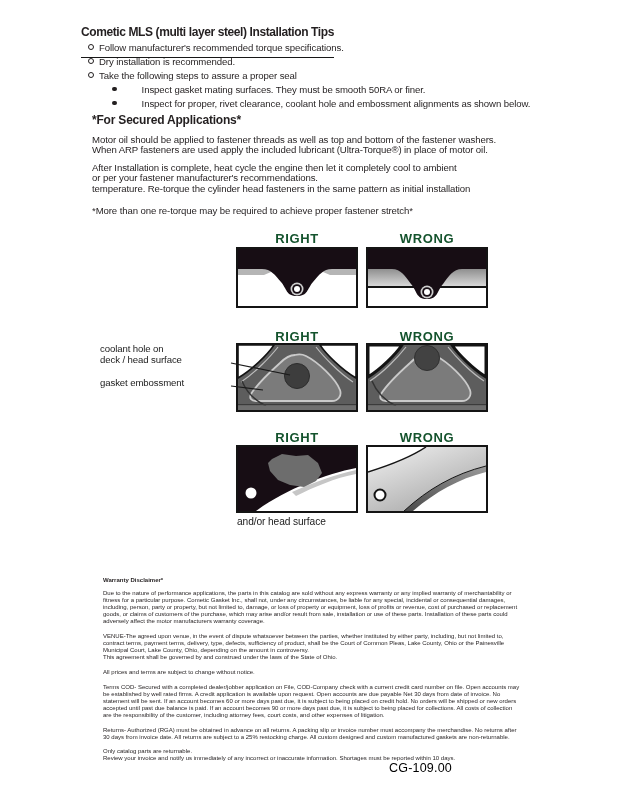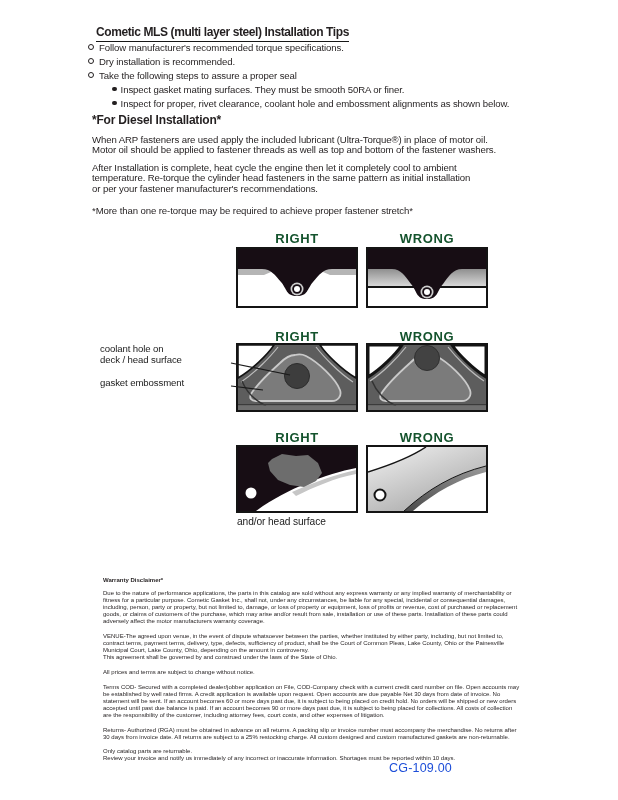--- a/index.html
+++ b/index.html
@@ -1,41 +1,41 @@
 <!DOCTYPE html>
 <html><head>
 <meta charset="utf-8">
 <style>
   html,body{margin:0;padding:0;background:#e8e8e8;}
   .page{position:relative;width:618px;height:800px;background:#ffffff;overflow:hidden;
         font-family:"Liberation Sans","DejaVu Sans",sans-serif;color:#231f20;}
   .abs{position:absolute;}
-  .title{left:96px;top:25px;font-size:12px;font-weight:bold;letter-spacing:-0.4px;
-         border-bottom:1.6px solid #171717;padding-bottom:2px;white-space:nowrap;}
+  .title{left:81px;top:25px;font-size:12px;font-weight:bold;letter-spacing:-0.4px;
+         border-bottom:1.6px solid #171717;padding-bottom:18px;white-space:nowrap;}
   .tips{left:88px;top:40px;font-size:9.6px;letter-spacing:-0.1px;}
   .tip-row{display:flex;align-items:center;height:14px;white-space:nowrap;}
-  .tip-row.sub{margin-left:24px;}
+  .tip-row.sub{margin-left:24px;gap:21px;}
   .marker-o{width:4px;height:4px;border:1.1px solid #231f20;border-radius:50%;margin-right:5px;flex:0 0 auto;}
   .marker-b{width:4.6px;height:4.6px;background:#231f20;border-radius:50%;margin-right:4px;flex:0 0 auto;}
   .diesel{left:92px;top:115px;font-size:9.6px;letter-spacing:-0.1px;line-height:10.6px;}
   .diesel .hd{font-size:12px;font-weight:bold;letter-spacing:-0.2px;margin-bottom:9px;}
   .diesel .para{margin-bottom:7px;}
   .diesel .para div{white-space:nowrap;}
   .diesel .note{margin-top:11px;white-space:nowrap;}
   .dg-label{width:122px;text-align:center;font-size:13px;font-weight:600;letter-spacing:0.6px;color:#14532d;}
   .panel{width:122px;border:2px solid #141414;background:#fff;box-sizing:border-box;line-height:0;}
   .caption{font-size:10.2px;letter-spacing:-0.1px;color:#1b1b1b;white-space:nowrap;line-height:11.5px;}
   .annot{left:100px;top:343px;width:128px;text-align:left;font-size:9.6px;line-height:11px;
          letter-spacing:-0.1px;color:#1b1b1b;}
   .annot .gap{margin-top:12px;}
   .warranty{left:103px;top:577px;width:436px;font-size:6px;line-height:7.1px;letter-spacing:0;color:#2a2627;}
   .warranty .whd{font-weight:bold;margin-bottom:6px;}
   .warranty .wp{margin-bottom:7.5px;}
   .warranty .wp div{white-space:nowrap;}
-  .footer-code{left:389px;top:761px;font-size:12.5px;letter-spacing:0.2px;color:#1d4ed8;}
+  .footer-code{left:389px;top:761px;font-size:12.5px;letter-spacing:0.2px;color:#000000;}
   svg{display:block;}
 </style>
 </head>
 <body>
 
 <div class="page">
 
   <div class="abs title">Cometic MLS (multi layer steel) Installation Tips</div>
 
   <div class="abs tips">
@@ -55,29 +55,29 @@
       <span class="marker-b"></span>
       <span>Inspect gasket mating surfaces.  They must be smooth 50RA or finer.</span>
     </div>
     <div class="tip-row sub">
       <span class="marker-b"></span>
       <span>Inspect for proper, rivet clearance, coolant hole and embossment alignments as shown below.</span>
     </div>
   </div>
 
   <div class="abs diesel">
-    <div class="hd">*For Diesel Installation*</div>
+    <div class="hd">*For Secured Applications*</div>
     <div class="para">
+        <div>Motor oil should be applied to fastener threads as well as top and bottom of the fastener washers.</div>
         <div>When ARP fasteners are used apply the included lubricant (Ultra-Torque®) in place of motor oil.</div>
-        <div>Motor oil should be applied to fastener threads as well as top and bottom of the fastener washers.</div>
       </div>
     <div class="para">
         <div>After Installation is complete, heat cycle the engine then let it completely cool to ambient</div>
+        <div>or per your fastener manufacturer's recommendations.</div>
         <div>temperature. Re-torque the cylinder head fasteners in the same pattern as initial installation</div>
-        <div>or per your fastener manufacturer's recommendations.</div>
       </div>
     <div class="note">*More than one re-torque may be required to achieve proper fastener stretch*</div>
   </div>
 
   <div class="abs dg-label" style="left:236px;top:231px">RIGHT</div>
   <div class="abs dg-label" style="left:366px;top:231px">WRONG</div>
 
   <div class="abs panel" style="left:236px;top:247px;height:61px">
     <svg width="118" height="57" viewBox="0 0 118 57">
       <rect width="118" height="57" fill="#ffffff"></rect>

